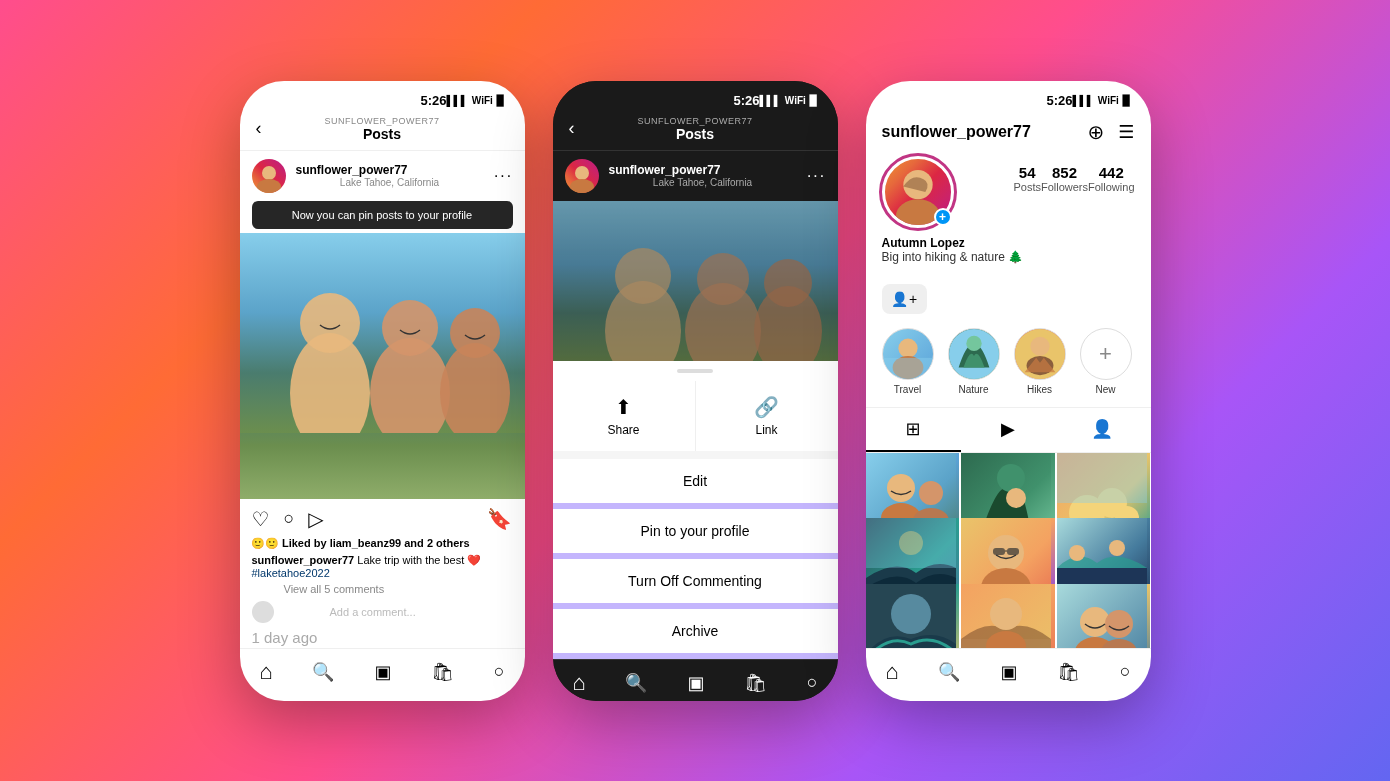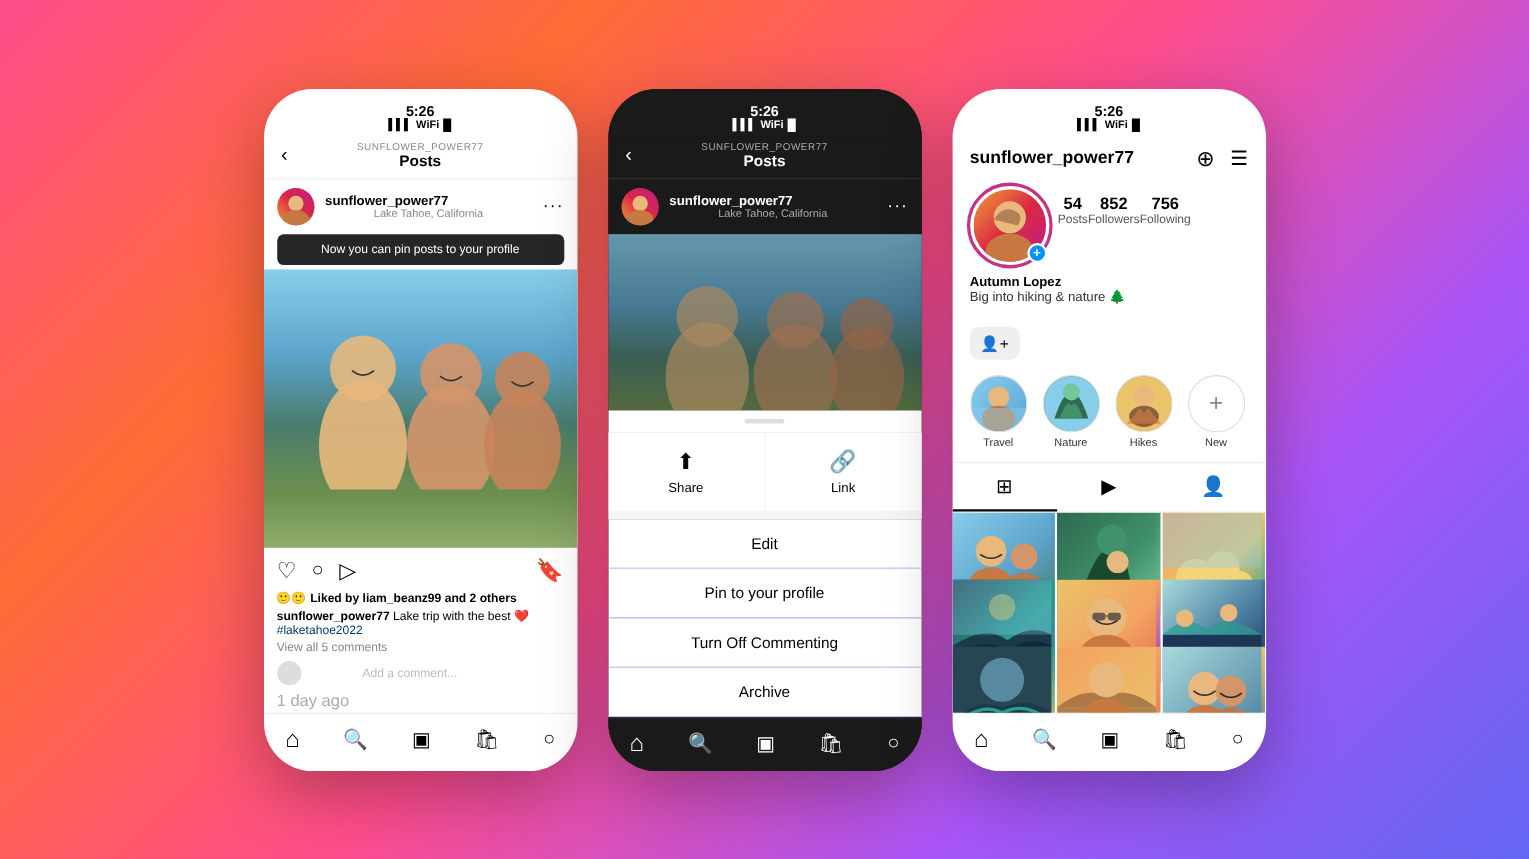--- a/index.html
+++ b/index.html
@@ -30,21 +30,20 @@
 
     
     .status-bar {
       display: flex;
       justify-content: flex-end;
       align-items: center;
       padding: 12px 20px 4px;
       font-size: 11px;
       font-weight: 600;
       flex-shrink: 0;
-      flex-direction: column;
     }
     .status-bar .time { font-size: 13px; font-weight: 700; }
     .status-icons { display: flex; gap: 4px; align-items: center; font-size: 10px; }
 
     
     .post-header {
       display: flex;
       align-items: center;
       justify-content: center;
       padding: 4px 16px 8px;
@@ -140,20 +139,21 @@
       font-size: 11px;
       flex-shrink: 0;
     }
     .caption .uname { font-weight: 700; }
     .caption .hashtag { color: #00376b; }
     .view-comments {
       padding: 2px 12px;
       font-size: 11px;
       color: #888;
       flex-shrink: 0;
+      margin-left: 32px;
     }
     .add-comment {
       display: flex;
       align-items: center;
       padding: 4px 12px;
       gap: 8px;
       flex-shrink: 0;
     }
     .add-comment .mini-avatar {
       width: 22px;
@@ -205,21 +205,21 @@
     .drag-handle {
       width: 36px;
       height: 4px;
       background: #ddd;
       border-radius: 2px;
     }
 
     .sheet-btn {
       background: #fff;
       border: none;
-      border-bottom: 1px solid #c4b5fd;
+      border-bottom: 6px solid #c4b5fd;
       width: 100%;
       padding: 14px;
       font-size: 14px;
       cursor: pointer;
       text-align: center;
     }
     .sheet-btn.red { color: #ed4956; }
     .sheet-btn:last-child { border-bottom: none; }
 
     .sheet-top {
@@ -290,21 +290,21 @@
       align-items: center;
       justify-content: center;
       color: #fff;
       font-size: 12px;
       font-weight: 700;
       border: 2px solid #fff;
     }
     .stats-group {
       display: flex;
       flex: 1;
-      justify-content: flex-start;
+      justify-content: flex-end;
       padding-top: 8px;
     }
     .stat-item { text-align: center; }
     .stat-num { font-size: 15px; font-weight: 700; }
     .stat-label { font-size: 11px; color: #555; }
 
     .bio-section { padding: 0 16px 20px; flex-shrink: 0; }
     .bio-name { font-size: 12px; font-weight: 700; }
     .bio-text { font-size: 12px; color: #333; }
 
@@ -650,21 +650,21 @@
     <div class="stats-group">
       <div class="stat-item">
         <div class="stat-num">54</div>
         <div class="stat-label">Posts</div>
       </div>
       <div class="stat-item">
         <div class="stat-num">852</div>
         <div class="stat-label">Followers</div>
       </div>
       <div class="stat-item">
-        <div class="stat-num">756</div>
+        <div class="stat-num">442</div>
         <div class="stat-label">Following</div>
       </div>
     </div>
   </div>
 
   <div class="bio-section">
     <div class="bio-name">Autumn Lopez</div>
     <div class="bio-text">Big into hiking &amp; nature 🌲</div>
   </div>
 

